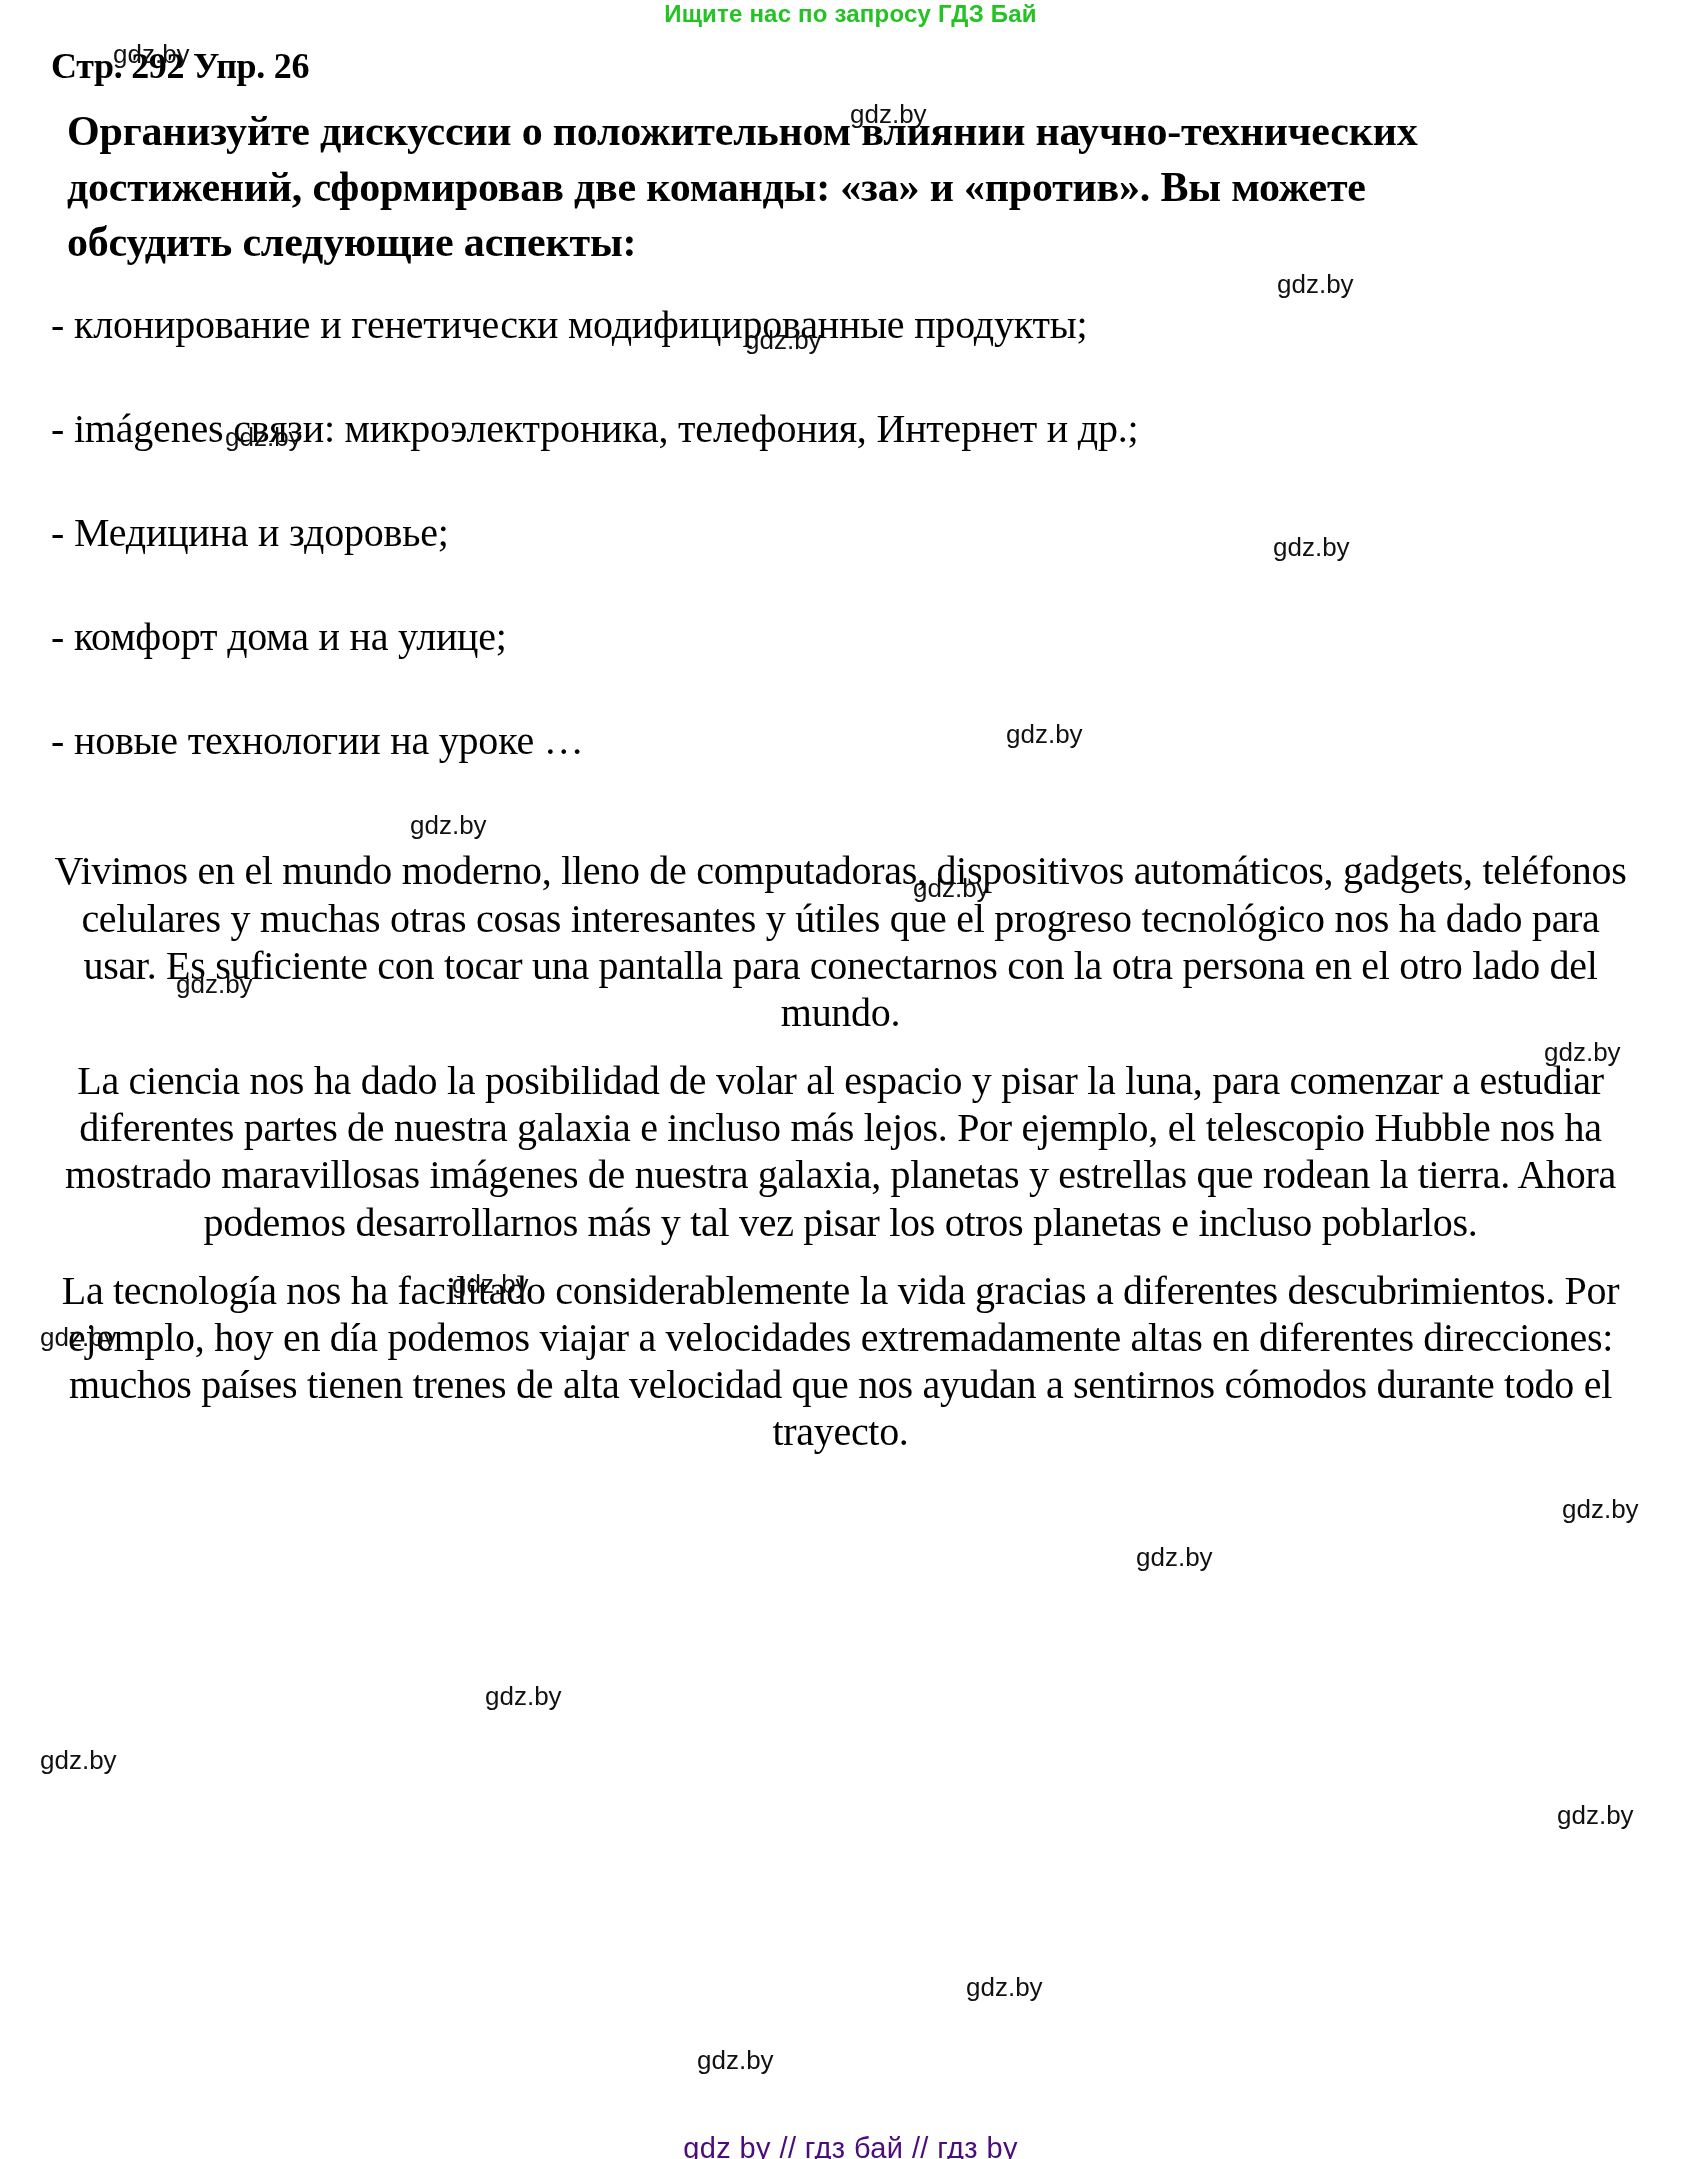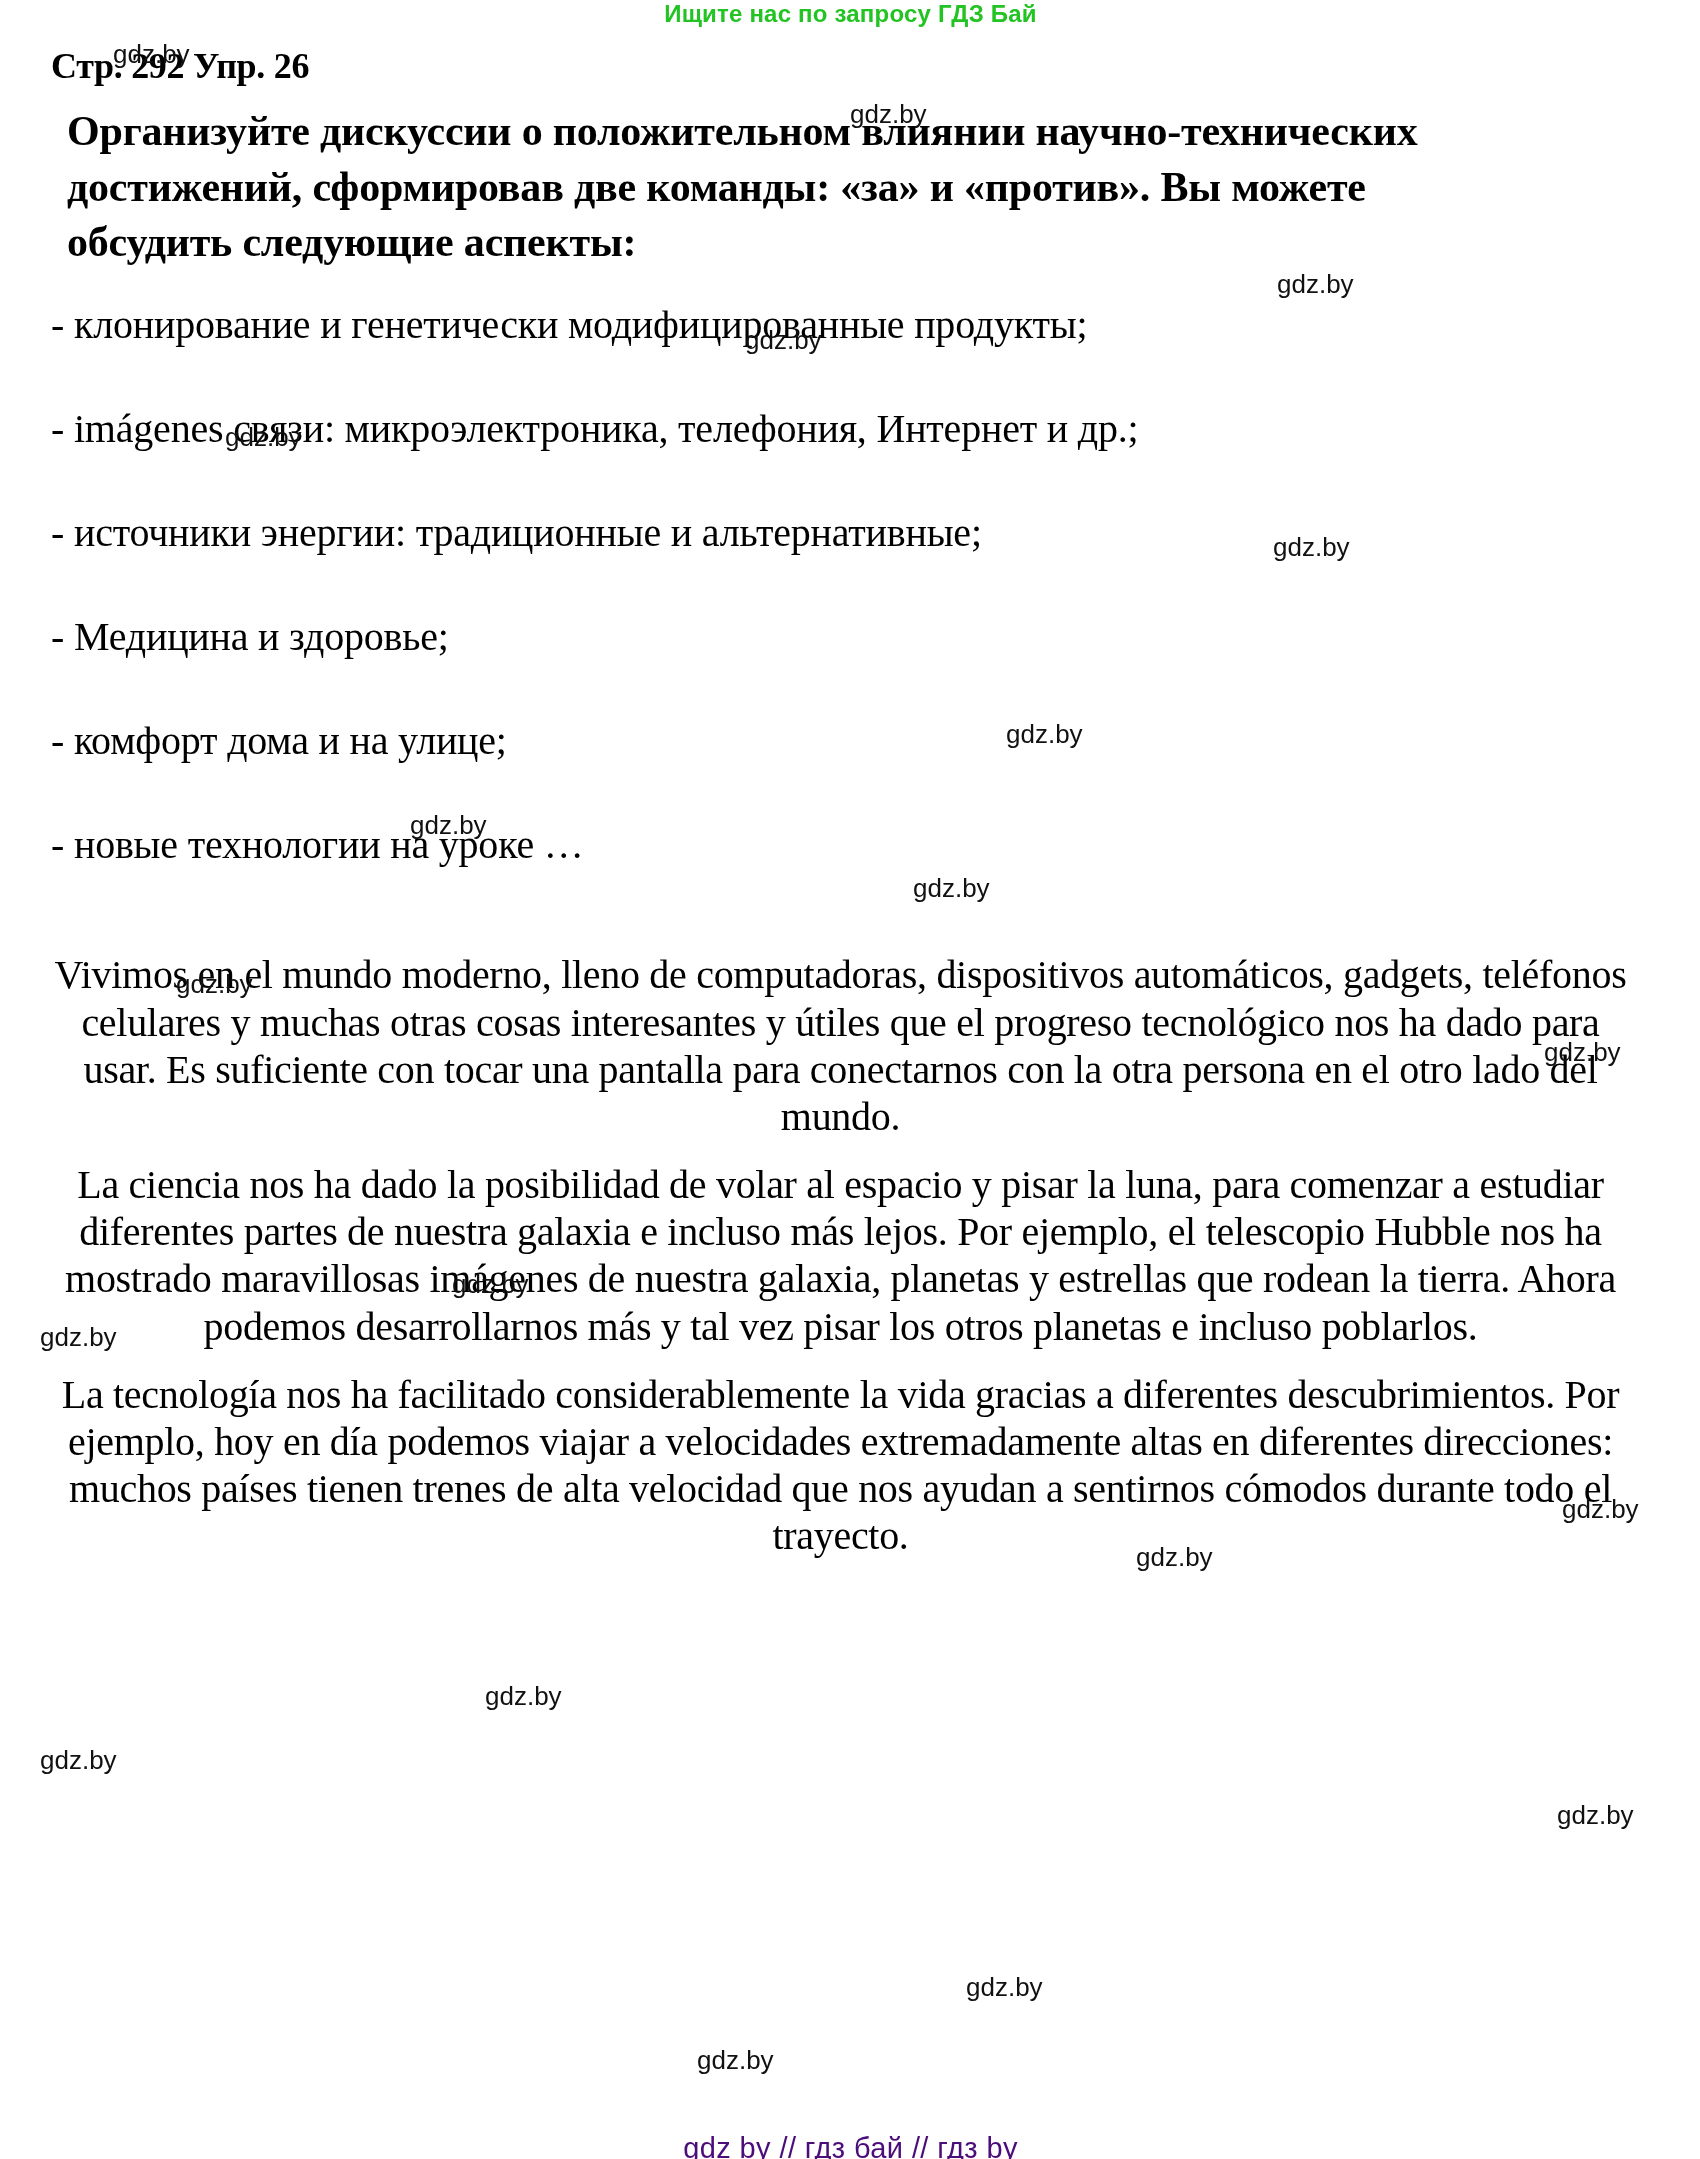--- a/index.html
+++ b/index.html
@@ -132,21 +132,20 @@
 
   <div class="content">
 
     <h1 class="page-title">Стр. 292 Упр. 26</h1>
 
     <h2 class="task-heading">Организуйте дискуссии о положительном влиянии научно-технических достижений, сформировав две команды: «за» и «против». Вы можете обсудить следующие аспекты:</h2>
 
     <ul class="aspect-list">
       <li>- клонирование и генетически модифицированные продукты;</li>
       <li>- imágenes связи: микроэлектроника, телефония, Интернет и др.;</li>
-      <li>- источники энергии: традиционные и альтернативные;</li>
       <li>- Медицина и здоровье;</li>
       <li>- комфорт дома и на улице;</li>
       <li>- новые технологии на уроке …</li>
     </ul>
 
     <div class="answer-body">
       <p>Vivimos en el mundo moderno, lleno de computadoras, dispositivos automáticos, gadgets, teléfonos celulares y muchas otras cosas interesantes y útiles que el progreso tecnológico nos ha dado para usar. Es suficiente con tocar una pantalla para conectarnos con la otra persona en el otro lado del mundo.</p>
       <p>La ciencia nos ha dado la posibilidad de volar al espacio y pisar la luna, para comenzar a estudiar diferentes partes de nuestra galaxia e incluso más lejos. Por ejemplo, el telescopio Hubble nos ha mostrado maravillosas imágenes de nuestra galaxia, planetas y estrellas que rodean la tierra. Ahora podemos desarrollarnos más y tal vez pisar los otros planetas e incluso poblarlos.</p>
       <p>La tecnología nos ha facilitado considerablemente la vida gracias a diferentes descubrimientos. Por ejemplo, hoy en día podemos viajar a velocidades extremadamente altas en diferentes direcciones: muchos países tienen trenes de alta velocidad que nos ayudan a sentirnos cómodos durante todo el trayecto.</p>
     </div>

